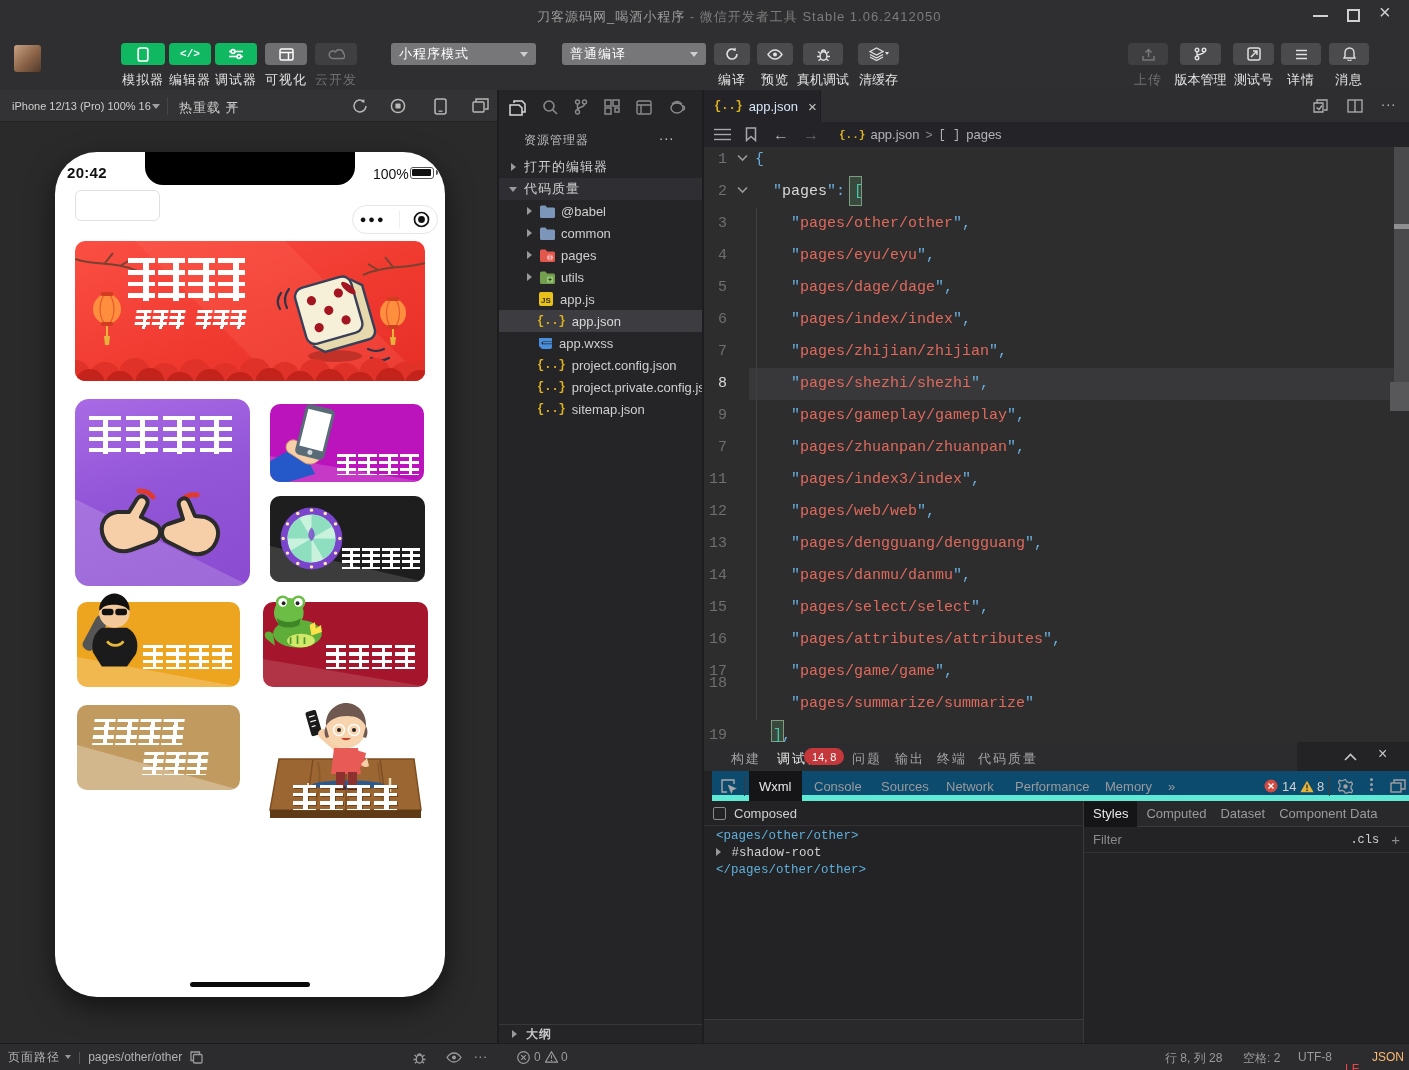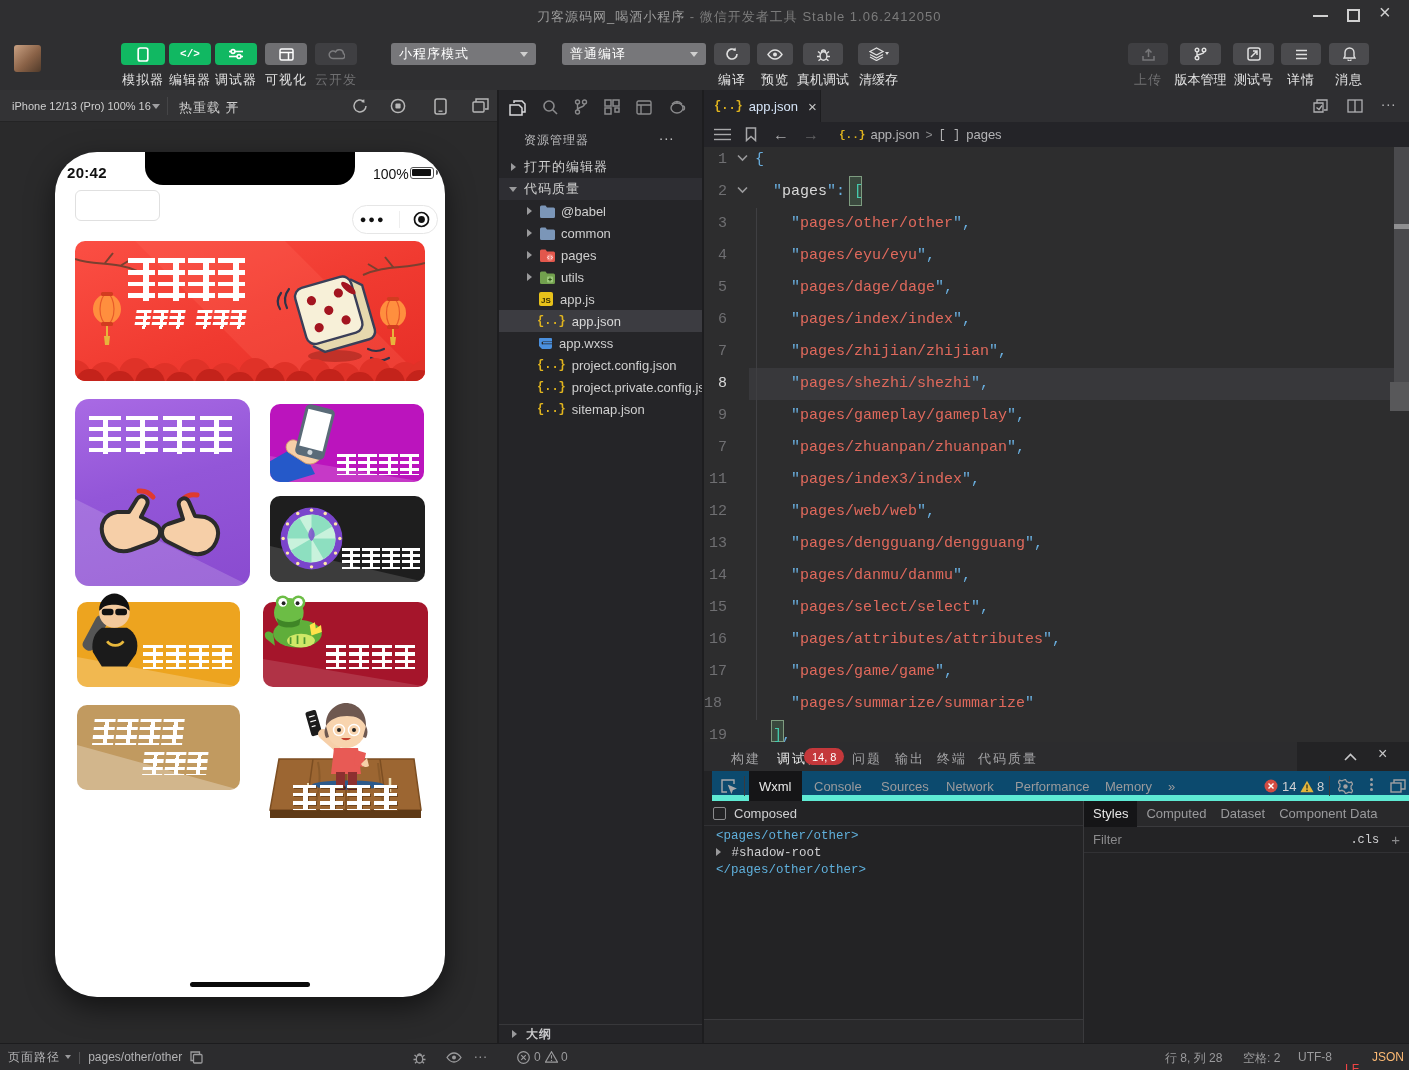--- a/index.html
+++ b/index.html
@@ -655,21 +655,21 @@
       <div style="position:absolute;left:0;top:438px;width:23px;height:32px;line-height:32px;text-align:right;color:#6f6f72">13</div>
       <div style="position:absolute;left:51px;top:438px;height:32px;line-height:32px;white-space:pre"><span style="margin-left:36px"></span><span style="color:#69aede">"</span><span style="color:#e0695c">pages/dengguang/dengguang</span><span style="color:#69aede">"</span><span style="color:#69aede">,</span></div>
       <div style="position:absolute;left:0;top:470px;width:23px;height:32px;line-height:32px;text-align:right;color:#6f6f72">14</div>
       <div style="position:absolute;left:51px;top:470px;height:32px;line-height:32px;white-space:pre"><span style="margin-left:36px"></span><span style="color:#69aede">"</span><span style="color:#e0695c">pages/danmu/danmu</span><span style="color:#69aede">"</span><span style="color:#69aede">,</span></div>
       <div style="position:absolute;left:0;top:502px;width:23px;height:32px;line-height:32px;text-align:right;color:#6f6f72">15</div>
       <div style="position:absolute;left:51px;top:502px;height:32px;line-height:32px;white-space:pre"><span style="margin-left:36px"></span><span style="color:#69aede">"</span><span style="color:#e0695c">pages/select/select</span><span style="color:#69aede">"</span><span style="color:#69aede">,</span></div>
       <div style="position:absolute;left:0;top:534px;width:23px;height:32px;line-height:32px;text-align:right;color:#6f6f72">16</div>
       <div style="position:absolute;left:51px;top:534px;height:32px;line-height:32px;white-space:pre"><span style="margin-left:36px"></span><span style="color:#69aede">"</span><span style="color:#e0695c">pages/attributes/attributes</span><span style="color:#69aede">"</span><span style="color:#69aede">,</span></div>
       <div style="position:absolute;left:0;top:566px;width:23px;height:32px;line-height:32px;text-align:right;color:#6f6f72">17</div>
       <div style="position:absolute;left:51px;top:566px;height:32px;line-height:32px;white-space:pre"><span style="margin-left:36px"></span><span style="color:#69aede">"</span><span style="color:#e0695c">pages/game/game</span><span style="color:#69aede">"</span><span style="color:#69aede">,</span></div>
-      <div style="position:absolute;left:0;top:598px;width:23px;height:32px;line-height:32px;text-align:left;color:#6f6f72">18</div>
+      <div style="position:absolute;left:0;top:578px;width:23px;height:32px;line-height:32px;text-align:right;color:#6f6f72">18</div>
       <div style="position:absolute;left:51px;top:598px;height:32px;line-height:32px;white-space:pre"><span style="margin-left:36px"></span><span style="color:#69aede">"</span><span style="color:#e0695c">pages/summarize/summarize</span><span style="color:#69aede">"</span></div>
       <div style="position:absolute;left:0;top:630px;width:23px;height:32px;line-height:32px;text-align:right;color:#6f6f72">19</div>
       <div style="position:absolute;left:51px;top:630px;height:32px;line-height:32px;white-space:pre"><span style="margin-left:18px;color:#45c8ac">]</span><span style="color:#69aede">,</span></div>
     </div>
   <svg class="ab" style="left:33px;top:64px" width="11" height="8" viewBox="0 0 11 8">
       <path d="M1 1.5 L5.5 6 L10 1.5" fill="none" stroke="#9a9a9c" stroke-width="1.6"></path>
     </svg>
   <svg class="ab" style="left:33px;top:96px" width="11" height="8" viewBox="0 0 11 8">
       <path d="M1 1.5 L5.5 6 L10 1.5" fill="none" stroke="#9a9a9c" stroke-width="1.6"></path>
     </svg>

